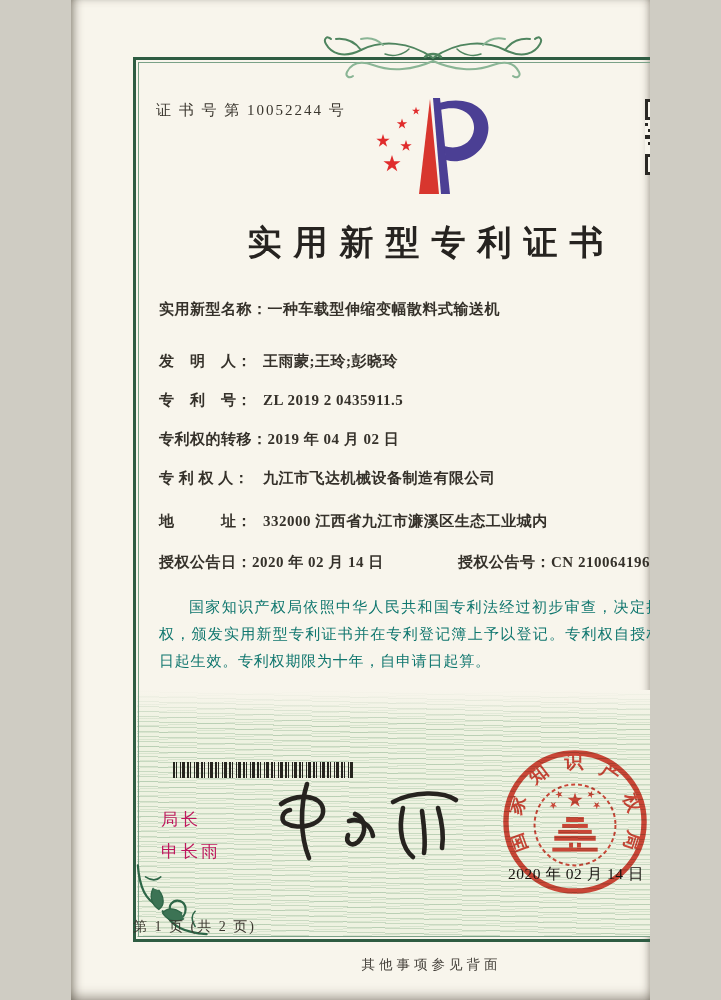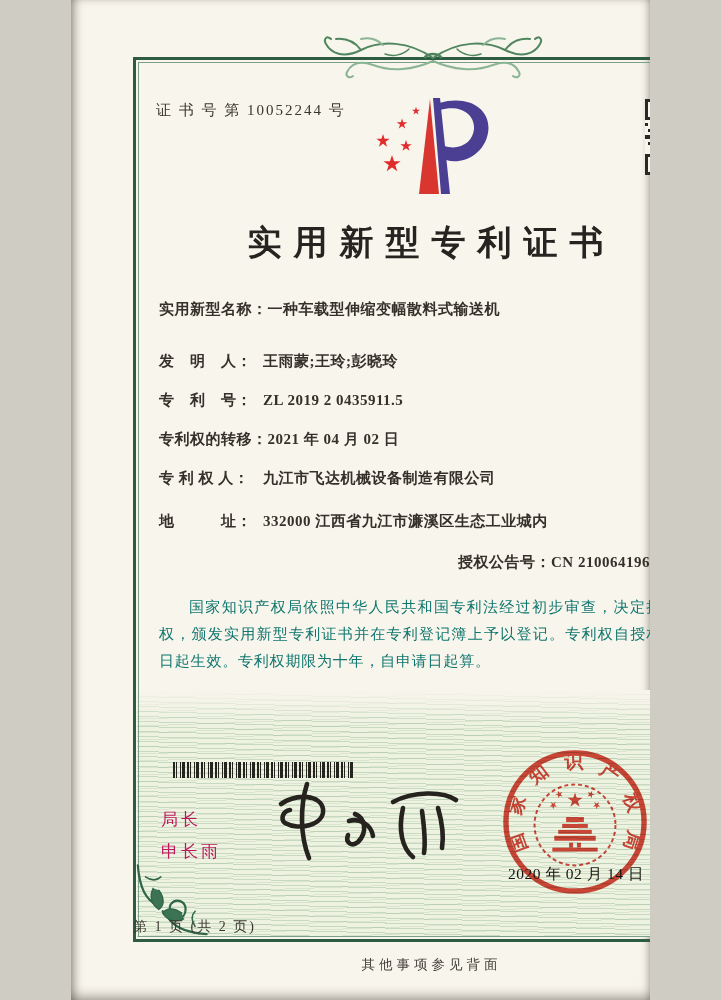--- a/index.html
+++ b/index.html
@@ -139,29 +139,32 @@
   <div id="row0" class="abs frow">
     <span class="flb">实用新型名称：</span><span>一种车载型伸缩变幅散料式输送机</span>
   </div>
   <div id="row1" class="abs frow">
     <span class="flb">发　明　人：</span><span>王雨蒙;王玲;彭晓玲</span>
   </div>
   <div id="row2" class="abs frow">
     <span class="flb">专　利　号：</span><span>ZL 2019 2 0435911.5</span>
   </div>
   <div id="row3" class="abs frow">
-    <span class="flb">专利权的转移：</span><span>2021 年 04 月 02 日</span>
+    <span class="flb">专利权的转移：</span><span>2019 年 04 月 02 日</span>
   </div>
   <div id="row4" class="abs frow">
     <span class="flb">专 利 权 人：</span><span>九江市飞达机械设备制造有限公司</span>
   </div>
   <div id="row5" class="abs frow">
     <span class="flb">地　　　址：</span><span>332000 江西省九江市濂溪区生态工业城内</span>
   </div>
   <div id="rowg" class="abs frow">
+    <span>
+      <span>授权公告日：</span><span>2020 年 02 月 14 日</span>
+    </span>
     <span id="grant-no-group">
       <span>授权公告号：</span><span>CN 210064196 U</span>
     </span>
   </div>
 
   <div id="paras" class="abs">
     <p>国家知识产权局依照中华人民共和国专利法经过初步审查，决定授予专利权，颁发实用新型专利证书并在专利登记簿上予以登记。专利权自授权公告之日起生效。专利权期限为十年，自申请日起算。</p>
   </div>
 
   <div id="barcode" class="abs"></div>

